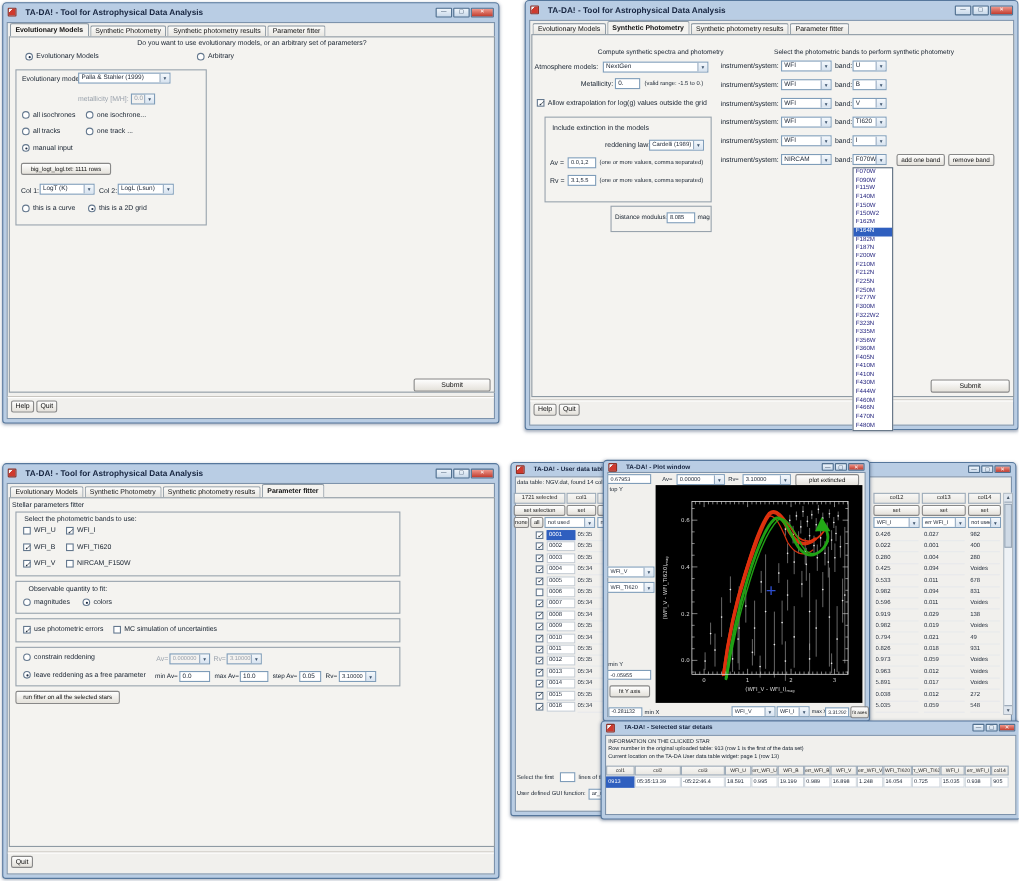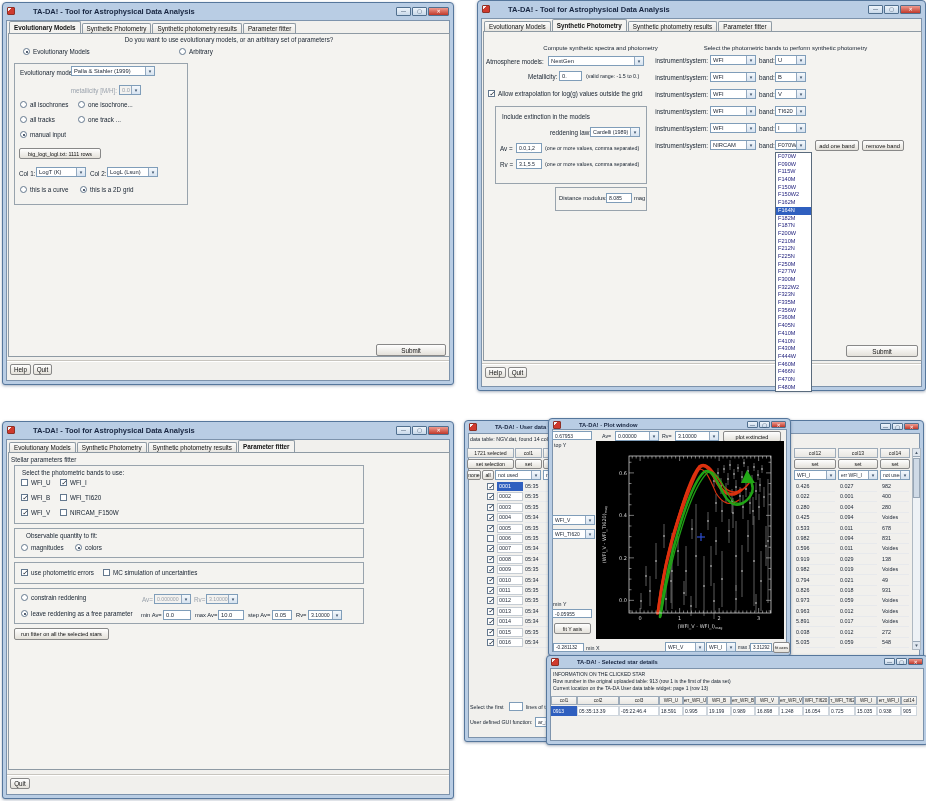--- a/index.html
+++ b/index.html
@@ -1,19 +1,19 @@
 <!DOCTYPE html>
 <html><head>
 <meta charset="utf-8">
 <style>
 *{box-sizing:border-box;margin:0;padding:0}
 html,body{width:926px;height:801px}
 body{position:relative;background:#fff;font-family:"Liberation Sans",sans-serif;overflow:hidden}
 .win{position:absolute;background:#b9cde4;border:1px solid #56779c;border-radius:4px 4px 3px 3px;box-shadow:0 1px 3px rgba(60,80,110,.45)}
-.tb{display:flex;align-items:center;gap:18px;padding:0 4px;height:16px}
+.tb{display:flex;align-items:center;gap:8px;padding:0 4px;height:16px}
 .tb .ttl{flex:1;font-size:7.5px;font-weight:bold;color:#16243f;white-space:nowrap;overflow:hidden}
 .tb.small{height:11px}
 .tb.small .ttl{font-size:5.8px}
 .wicon{width:8px;height:8px;border-radius:1px;background:linear-gradient(135deg,#f5f5f5 30%,#cf3a2e 30%);border:1px solid #8e3026;flex:none}
 .tbtns{display:flex;gap:1px}
 .tbtn{width:15px;height:9px;border:1px solid #51708f;border-radius:1px;background:linear-gradient(#eef4fa,#c9d9ea);font-size:5px;color:#243a55;display:flex;align-items:center;justify-content:center;line-height:0}
 .tbtn.close{width:21px;background:linear-gradient(#ef9a8e,#c0392b);color:#fff}
 .tb.small .tbtn{width:11px;height:7px}
 .tb.small .tbtn.close{width:15px}
 .client{position:absolute;left:3px;right:3px;bottom:3px;background:#f1f0ed;border:1px solid #7d93ac}

